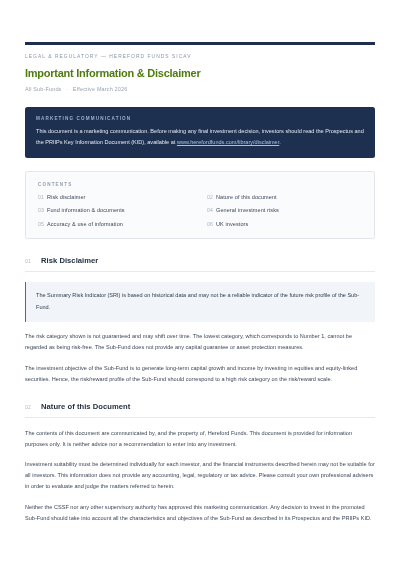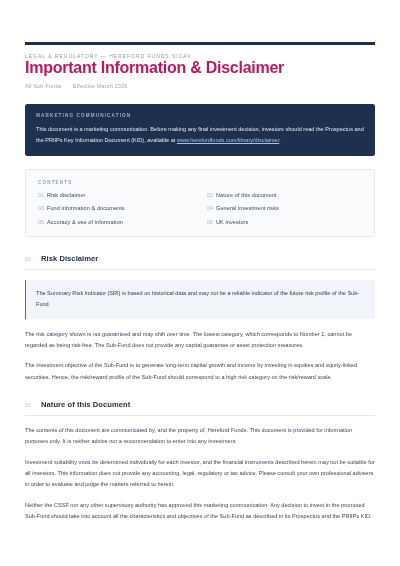--- a/index.html
+++ b/index.html
@@ -32,24 +32,25 @@
   
   .eyebrow {
     margin-top: 9px;
     font-size: 4.9px;
     letter-spacing: 1.05px;
     color: #8b94a3;
     text-transform: uppercase;
     font-weight: 400;
   }
   .doc-title {
-    font-size: 16px;
+    margin-top: 8px;
+    font-size: 11px;
     line-height: 1.12;
     font-weight: 700;
-    color: #be185d;
+    color: #4d7c0f;
     letter-spacing: -0.25px;
   }
   .meta-line {
     margin-top: 7px;
     font-size: 5.5px;
     color: #9aa2b0;
     letter-spacing: 0.15px;
   }
   .meta-sep { padding: 0 3px; }
 

